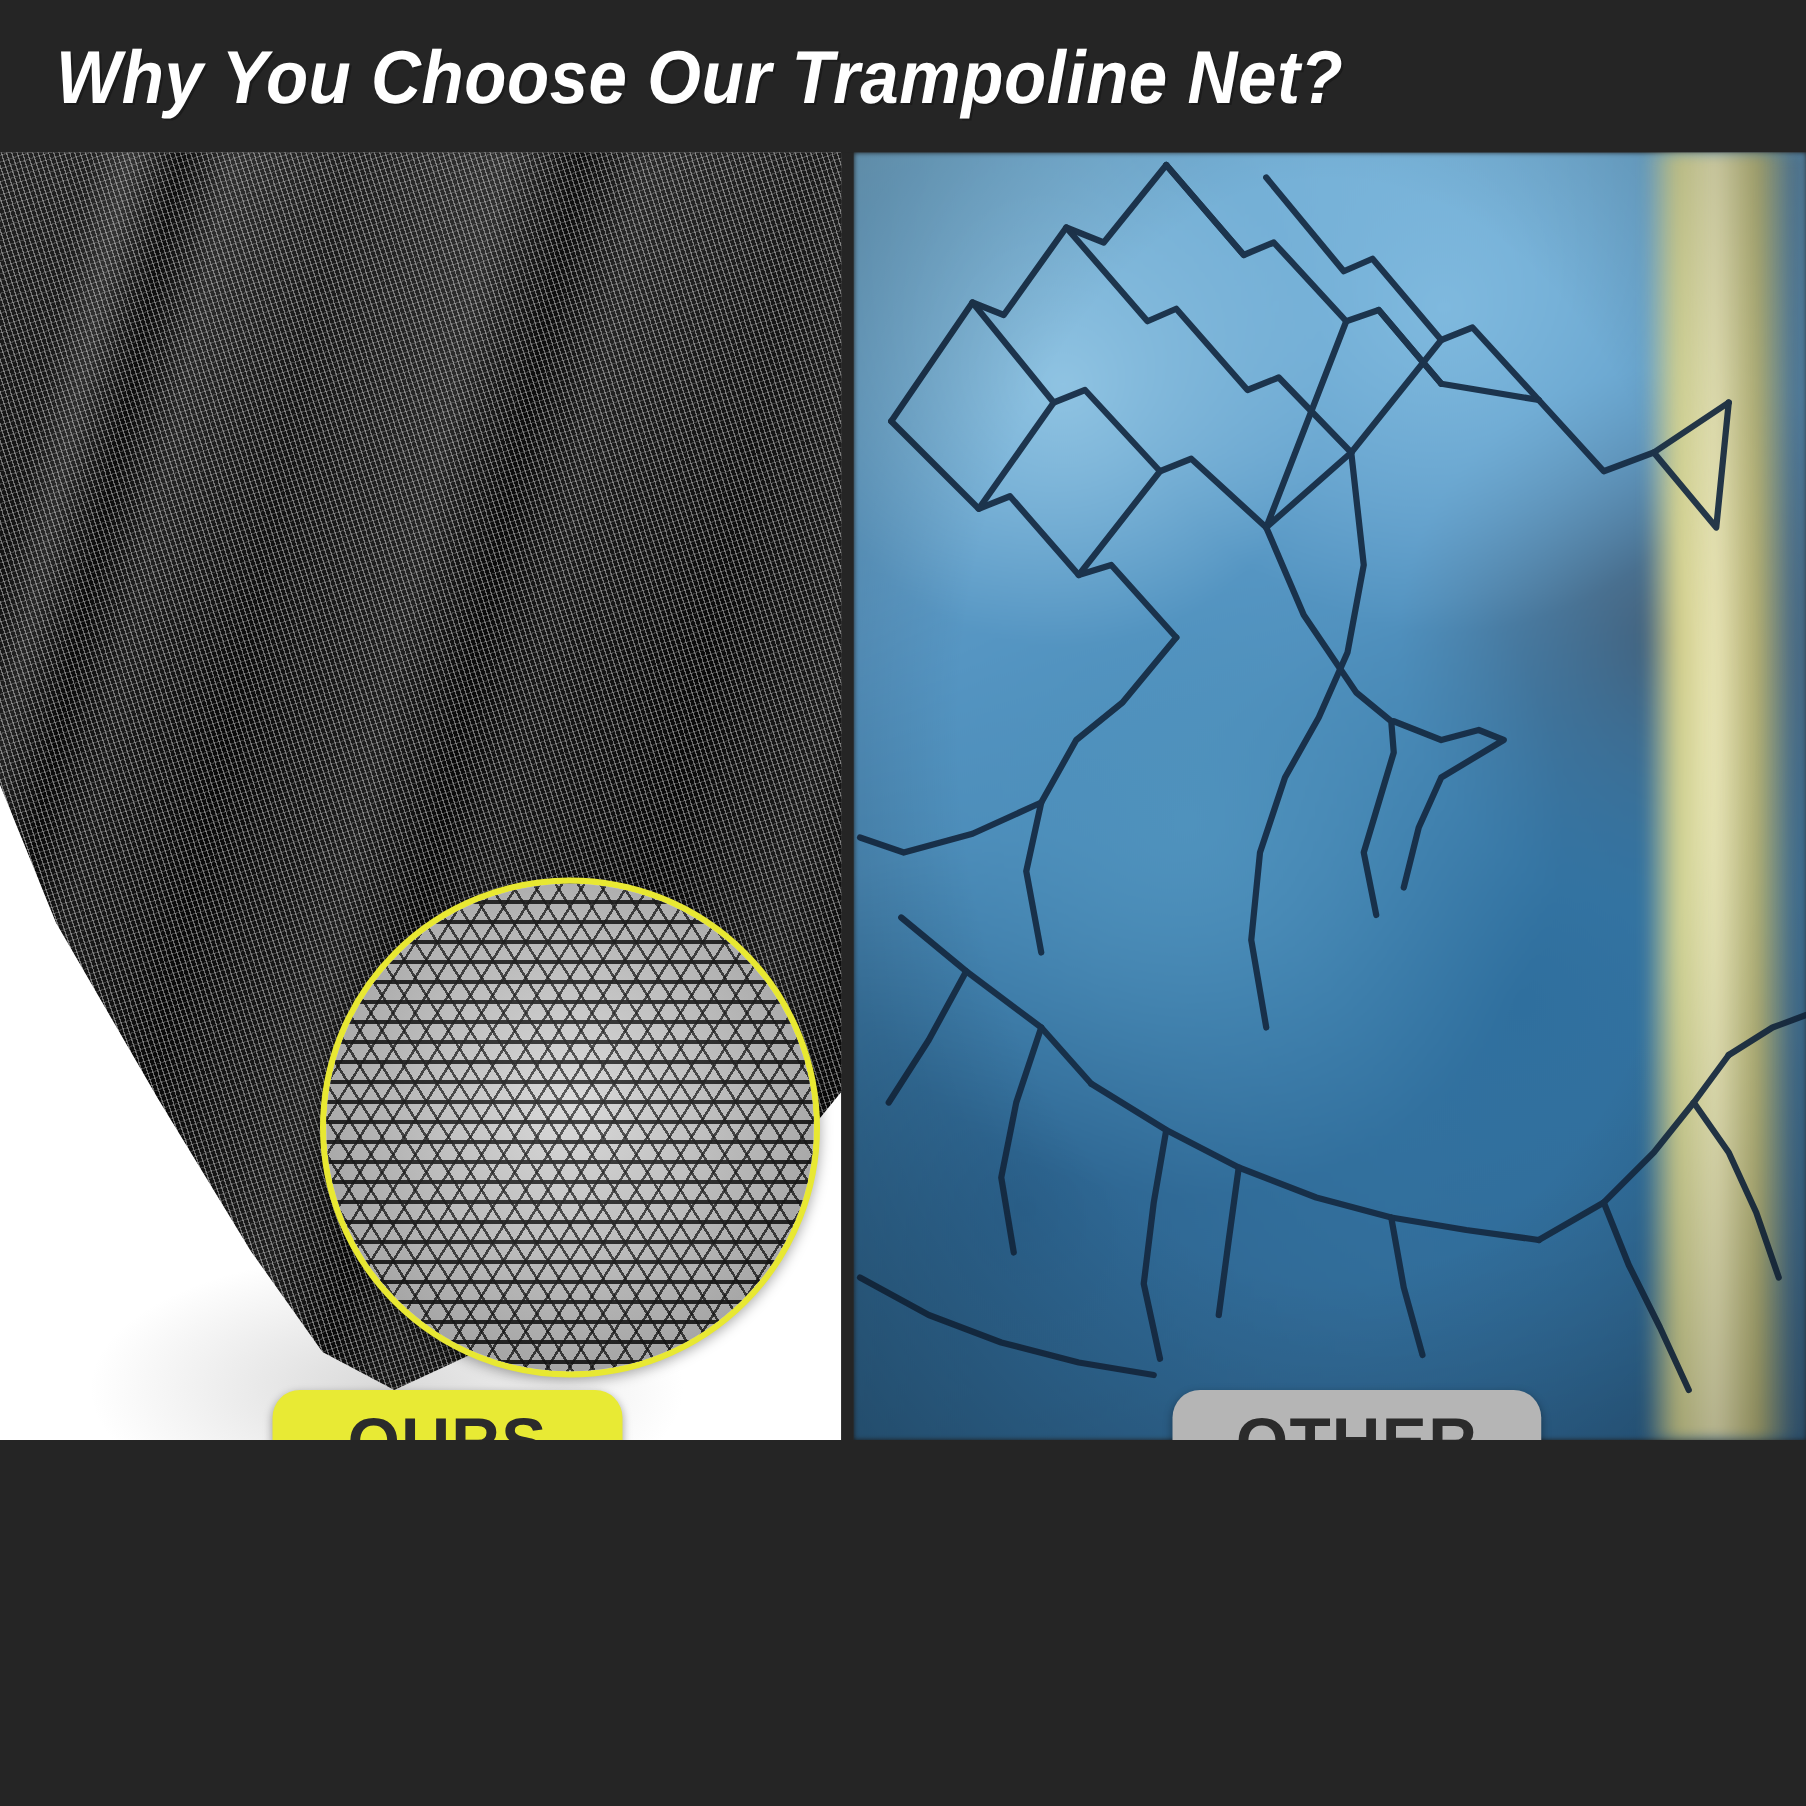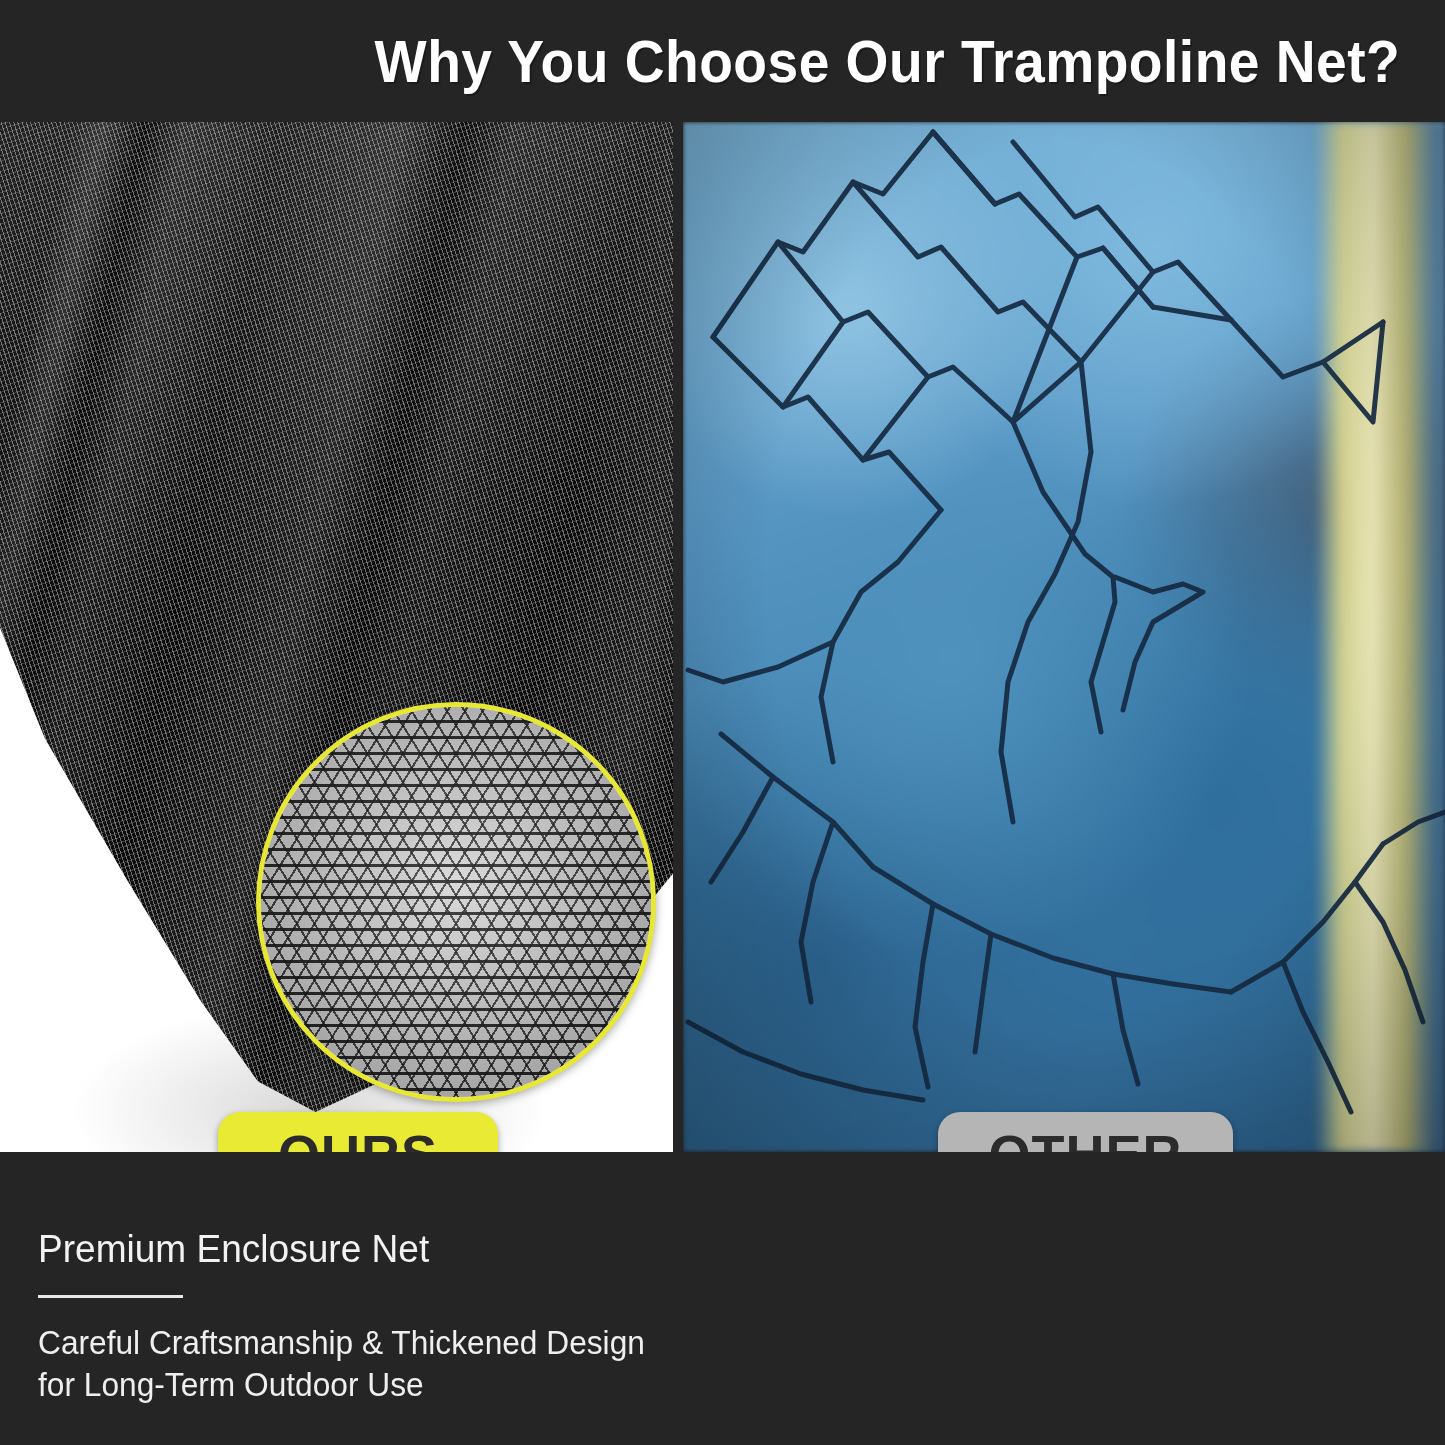--- a/index.html
+++ b/index.html
@@ -8,21 +8,21 @@
     background:#252525;
     font-family:"Liberation Sans", sans-serif;
     overflow:hidden;
     position:relative;
   }
 
   
   #header{
     position:absolute; left:0; top:0; width:1445px; height:122px;
     background:#252525;
-    display:flex; align-items:center; justify-content:flex-end;
+    display:flex; align-items:center; justify-content:flex-start;font-style:italic;
   }
   #header-title{
     color:#ffffff;
     font-size:60px;
     font-weight:bold;
     letter-spacing:0.5px;
     transform:scaleX(0.92);
     white-space:nowrap;
     text-shadow:2px 2px 0 rgba(0,0,0,.25);
   }
@@ -261,20 +261,15 @@
 
 <div class="badge" id="badge-ours">
   <span>OURS</span>
 </div>
 <div class="badge" id="badge-other">
   <span>OTHER</span>
 </div>
 
 <div id="bottom">
 
-  <div class="col" id="col-left">
-    <div class="col-heading">Premium Enclosure Net</div>
-    <div class="col-divider"></div>
-    <div class="col-body">Careful Craftsmanship &amp; Thickened Design for Long-Term Outdoor Use</div>
-  </div>
 
 
 </div>
 
 </body></html>

